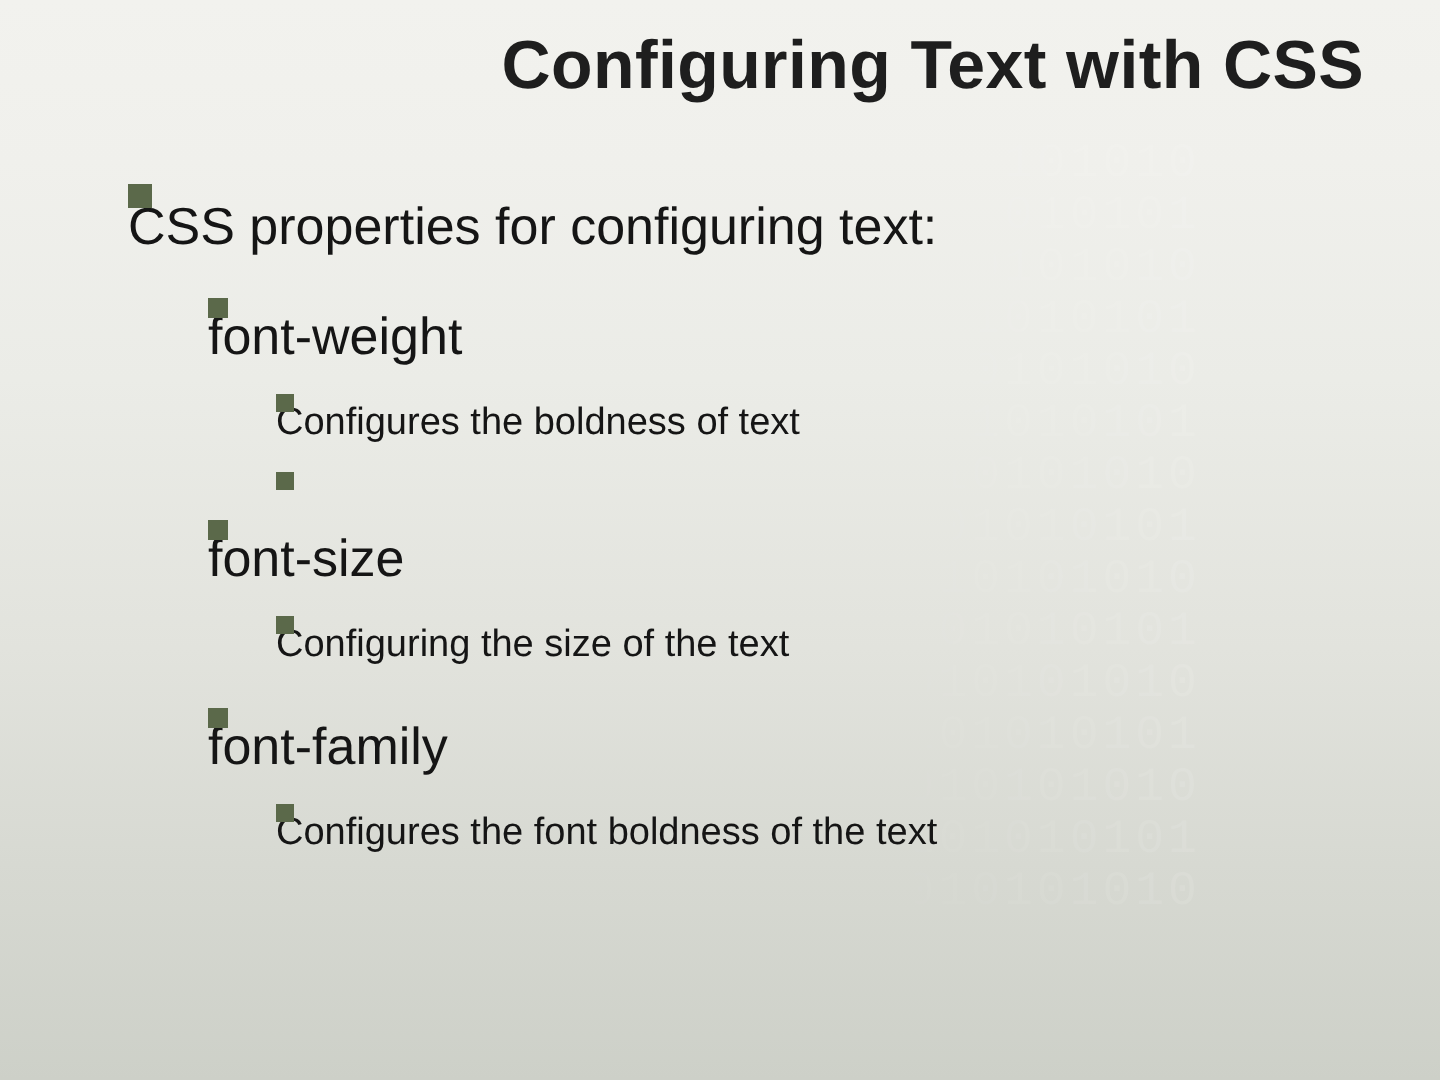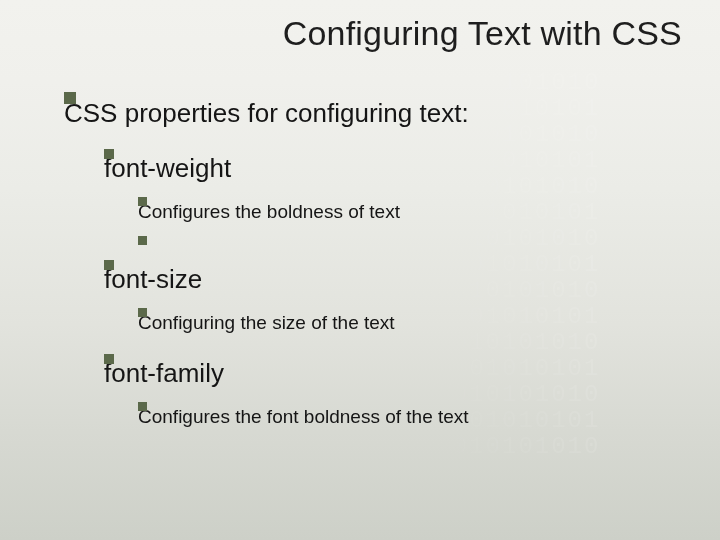--- a/index.html
+++ b/index.html
@@ -43,21 +43,21 @@
     -webkit-mask-image: linear-gradient(to left, rgba(0,0,0,0.8), rgba(0,0,0,0));
             mask-image: linear-gradient(to left, rgba(0,0,0,0.8), rgba(0,0,0,0));
             margin-left: 28px;
   }
   .title {
     position: absolute;
     top: 14px;
     right: 38px;
     font-size: 34px;
     color: #1e1e1e;
-    font-weight: 400;
+    font-weight: 700;
     letter-spacing: 0.2px;
   }
   .body {
     position: absolute;
     top: 86px;
     left: 64px;
     right: 40px;
   }
   .row {
     display: flex;

